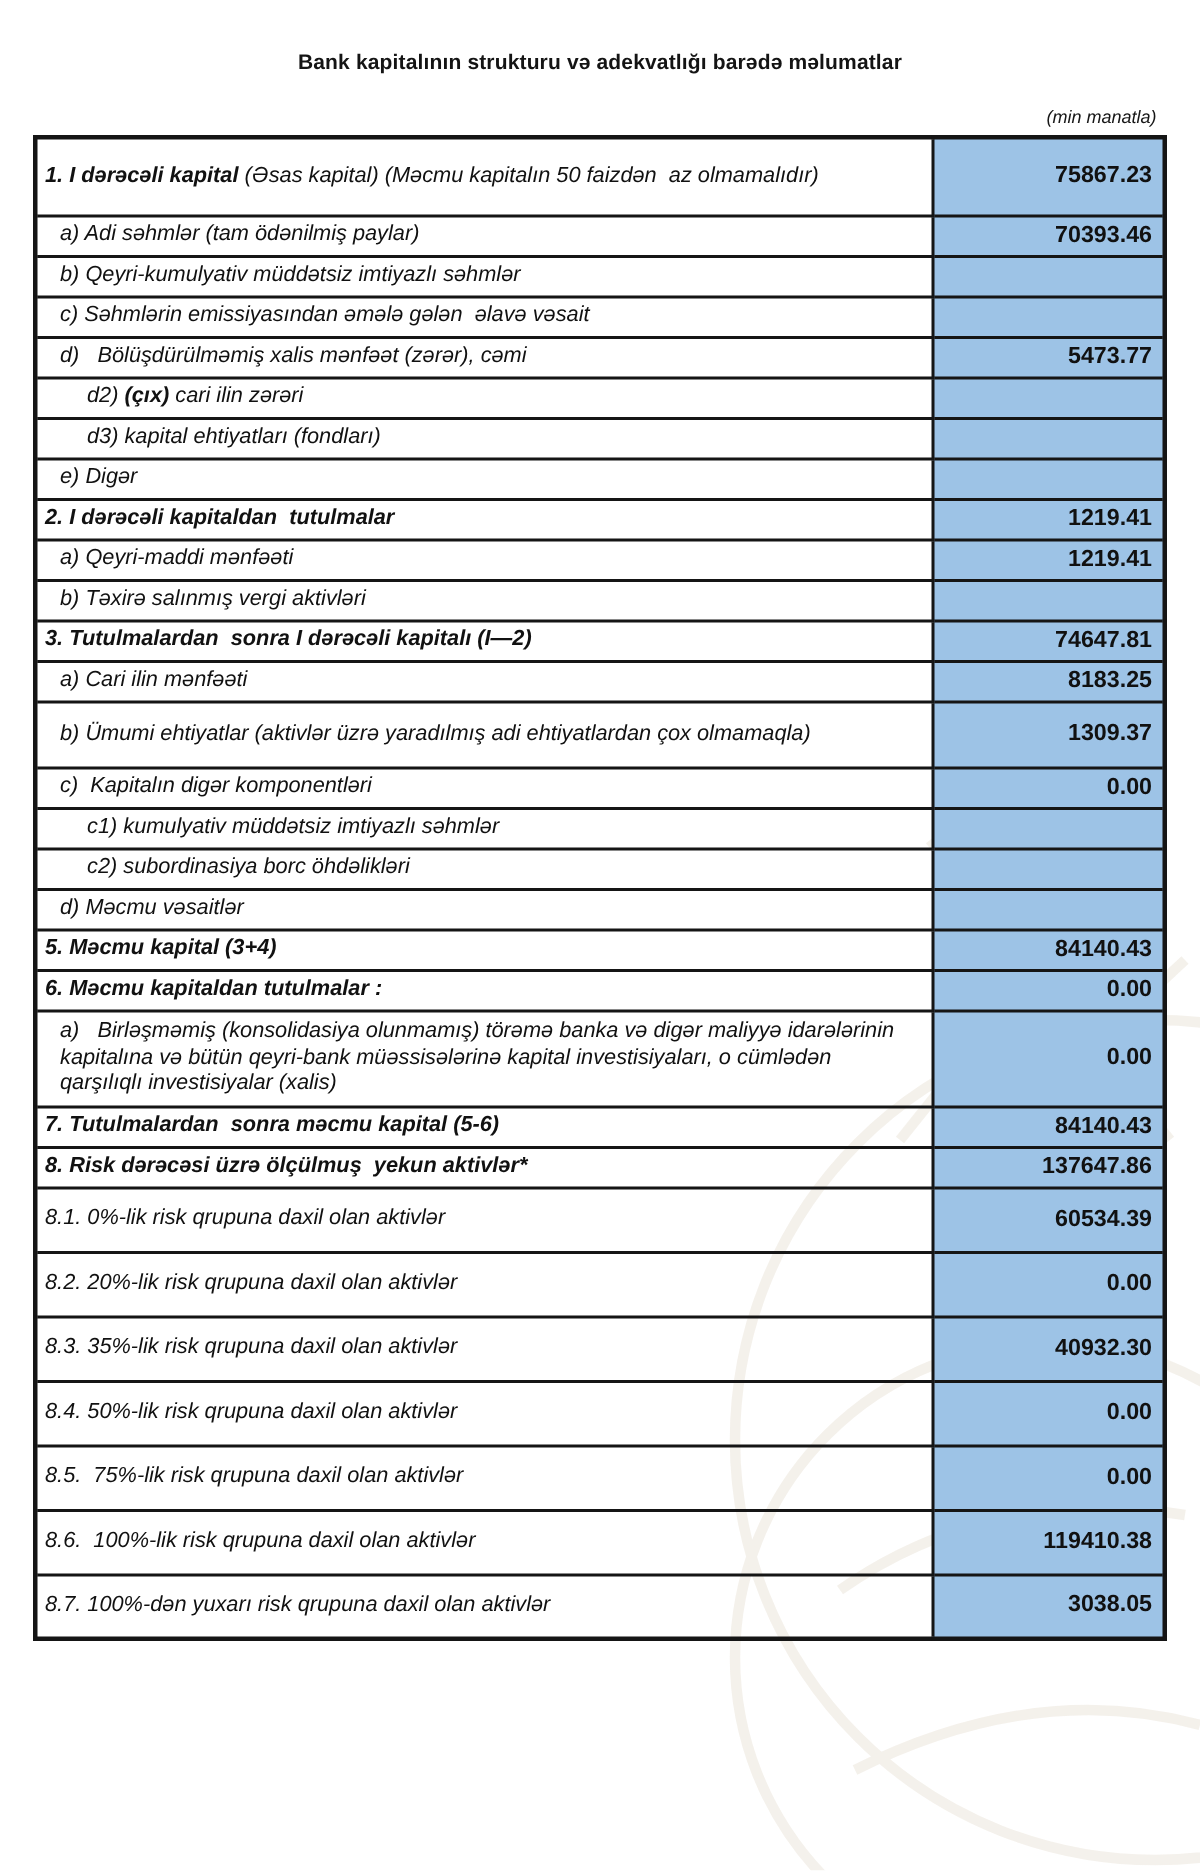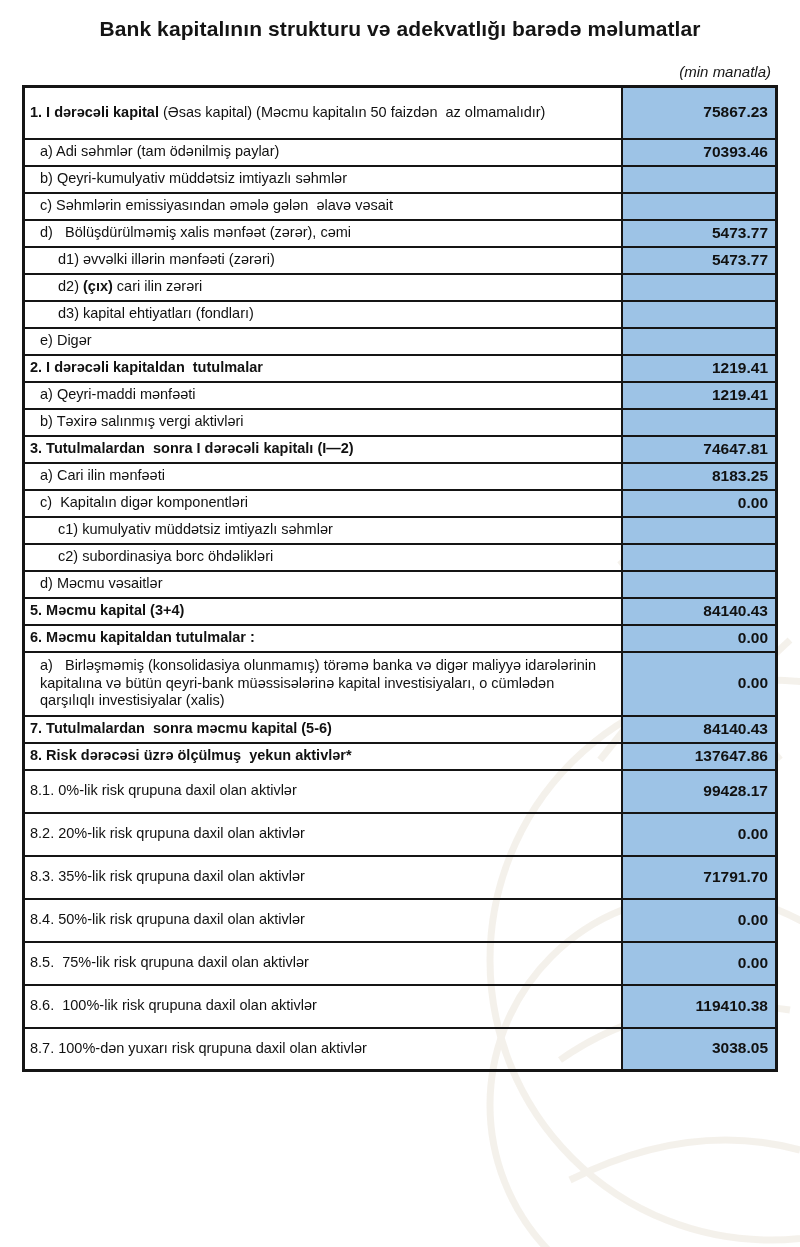--- a/index.html
+++ b/index.html
@@ -20,34 +20,34 @@
     position: absolute;
     inset: 0;
     pointer-events: none;
     z-index: 0;
   }
   .content {
     position: relative;
     z-index: 1;
   }
   .page-title {
-    margin: 0;
+    margin: 16px;
     padding-top: 17px;
     text-align: center;
-    font-size: 21px;
+    font-size: 14px;
     font-weight: 700;
     color: #141414;
     letter-spacing: 0.1px;
   }
   .unit-note {
     width: 753px;
     margin: 22px auto 5px 22px;
     text-align: right;
     font-style: italic;
-    font-size: 15px;
+    font-size: 12px;
     color: #161616;
     padding-right: 4px;
     box-sizing: border-box;
   }
   table.capital-table {
     border-collapse: collapse;
     table-layout: fixed;
     margin-left: 22px;
     width: 753px;
     background: transparent;
@@ -61,20 +61,21 @@
     vertical-align: middle;
     font-size: 14.5px;
     line-height: 1.22;
     padding-top: 2px;
     padding-bottom: 2px;
   }
   td.label {
     background: transparent;
     white-space: pre-wrap;
     padding-right: 16px;
+    font-style: italic;
   }
   td.value {
     background: var(--value-bg, #9DC3E6);
     text-align: right;
     padding-right: 7px;
     font-size: 15.5px;
     font-weight: bold;
   }
   tr.sz-xl td { height: 52px; }
   tr.sz-n  td { height: 27px; }
@@ -129,24 +130,20 @@
           </tr>
           <tr class="sz-n">
             <td class="label ind1"><span>c) Səhmlərin emissiyasından əmələ gələn  əlavə vəsait</span></td>
             <td class="value"></td>
           </tr>
           <tr class="sz-n">
             <td class="label ind1"><span>d)   Bölüşdürülməmiş xalis mənfəət (zərər), cəmi</span></td>
             <td class="value">5473.77</td>
           </tr>
           <tr class="sz-n">
-            <td class="label ind2"><span>d1) əvvəlki illərin mənfəəti (zərəri)</span></td>
-            <td class="value">5473.77</td>
-          </tr>
-          <tr class="sz-n">
             <td class="label ind2"><span>d2) </span><span class="b">(çıx)</span><span> cari ilin zərəri</span></td>
             <td class="value"></td>
           </tr>
           <tr class="sz-n">
             <td class="label ind2"><span>d3) kapital ehtiyatları (fondları)</span></td>
             <td class="value"></td>
           </tr>
           <tr class="sz-n">
             <td class="label ind1"><span>e) Digər</span></td>
             <td class="value"></td>
@@ -164,20 +161,24 @@
             <td class="value"></td>
           </tr>
           <tr class="sz-n">
             <td class="label ind0"><span class="b">3. Tutulmalardan  sonra I dərəcəli kapitalı (I—2)</span></td>
             <td class="value">74647.81</td>
           </tr>
           <tr class="sz-n">
             <td class="label ind1"><span>a) Cari ilin mənfəəti</span></td>
             <td class="value">8183.25</td>
           </tr>
+          <tr class="sz-l2">
+            <td class="label ind1"><span>b) Ümumi ehtiyatlar (aktivlər üzrə yaradılmış adi ehtiyatlardan çox olmamaqla)</span></td>
+            <td class="value">1309.37</td>
+          </tr>
           <tr class="sz-n">
             <td class="label ind1"><span>c)  Kapitalın digər komponentləri</span></td>
             <td class="value">0.00</td>
           </tr>
           <tr class="sz-n">
             <td class="label ind2"><span>c1) kumulyativ müddətsiz imtiyazlı səhmlər</span></td>
             <td class="value"></td>
           </tr>
           <tr class="sz-n">
             <td class="label ind2"><span>c2) subordinasiya borc öhdəlikləri</span></td>
@@ -202,29 +203,29 @@
           <tr class="sz-n">
             <td class="label ind0"><span class="b">7. Tutulmalardan  sonra məcmu kapital (5-6)</span></td>
             <td class="value">84140.43</td>
           </tr>
           <tr class="sz-n">
             <td class="label ind0"><span class="b">8. Risk dərəcəsi üzrə ölçülmuş  yekun aktivlər*</span></td>
             <td class="value">137647.86</td>
           </tr>
           <tr class="sz-r">
             <td class="label ind0"><span>8.1. 0%-lik risk qrupuna daxil olan aktivlər</span></td>
-            <td class="value">99428.17</td>
+            <td class="value">60534.39</td>
           </tr>
           <tr class="sz-r">
             <td class="label ind0"><span>8.2. 20%-lik risk qrupuna daxil olan aktivlər</span></td>
             <td class="value">0.00</td>
           </tr>
           <tr class="sz-r">
             <td class="label ind0"><span>8.3. 35%-lik risk qrupuna daxil olan aktivlər</span></td>
-            <td class="value">71791.70</td>
+            <td class="value">40932.30</td>
           </tr>
           <tr class="sz-r">
             <td class="label ind0"><span>8.4. 50%-lik risk qrupuna daxil olan aktivlər</span></td>
             <td class="value">0.00</td>
           </tr>
           <tr class="sz-r">
             <td class="label ind0"><span>8.5.  75%-lik risk qrupuna daxil olan aktivlər</span></td>
             <td class="value">0.00</td>
           </tr>
           <tr class="sz-r">

